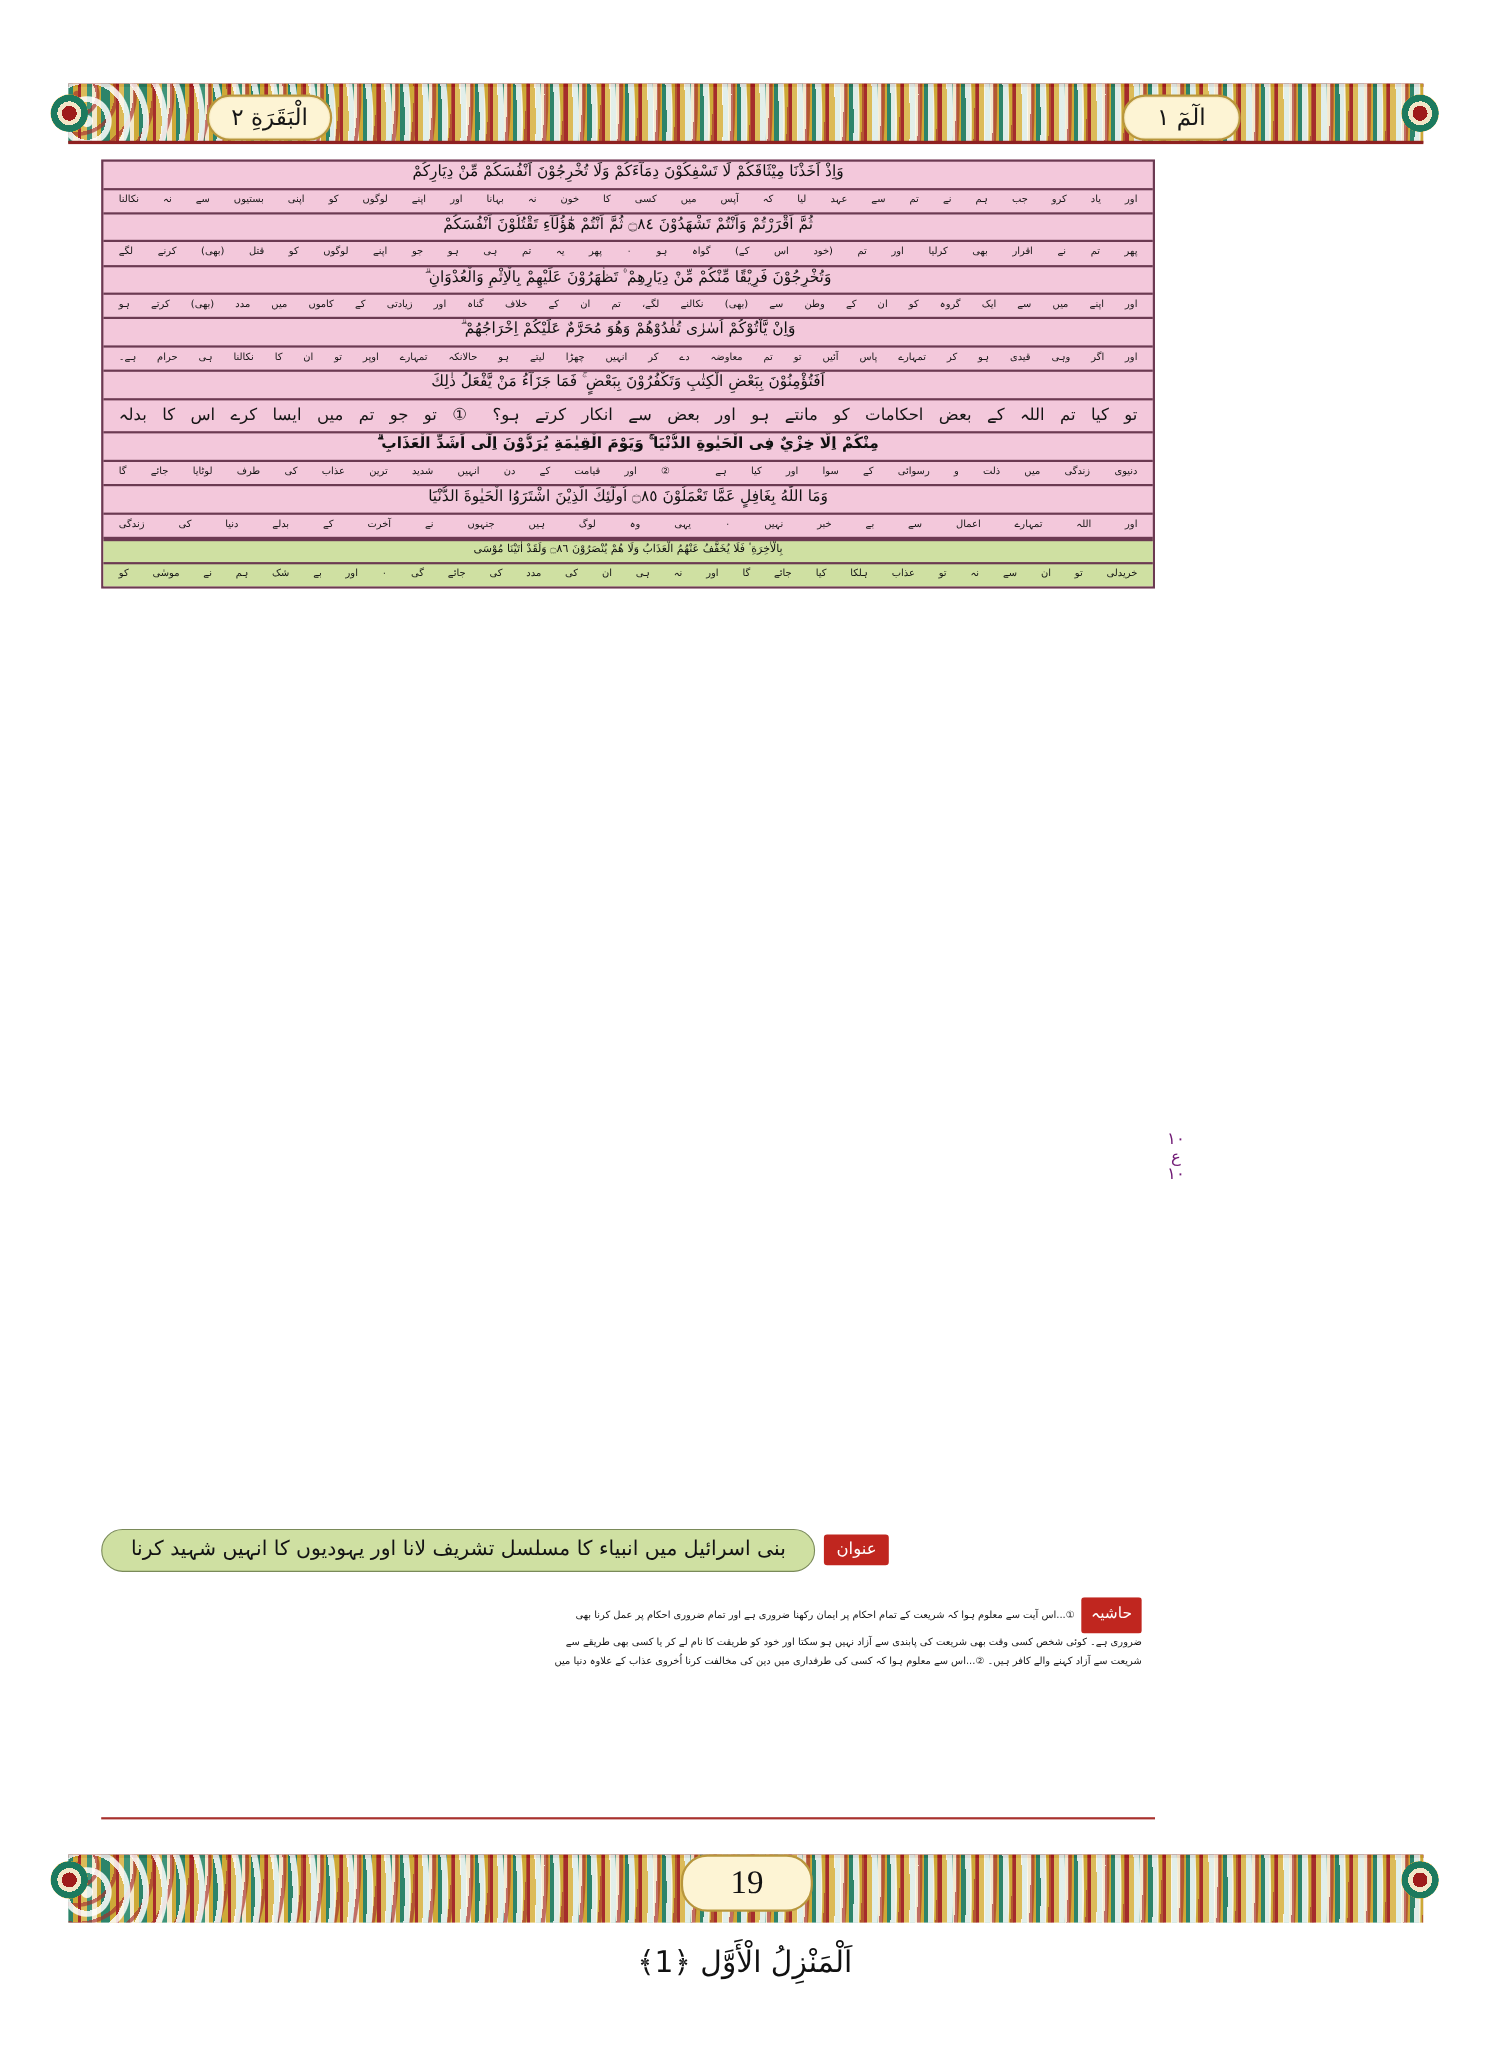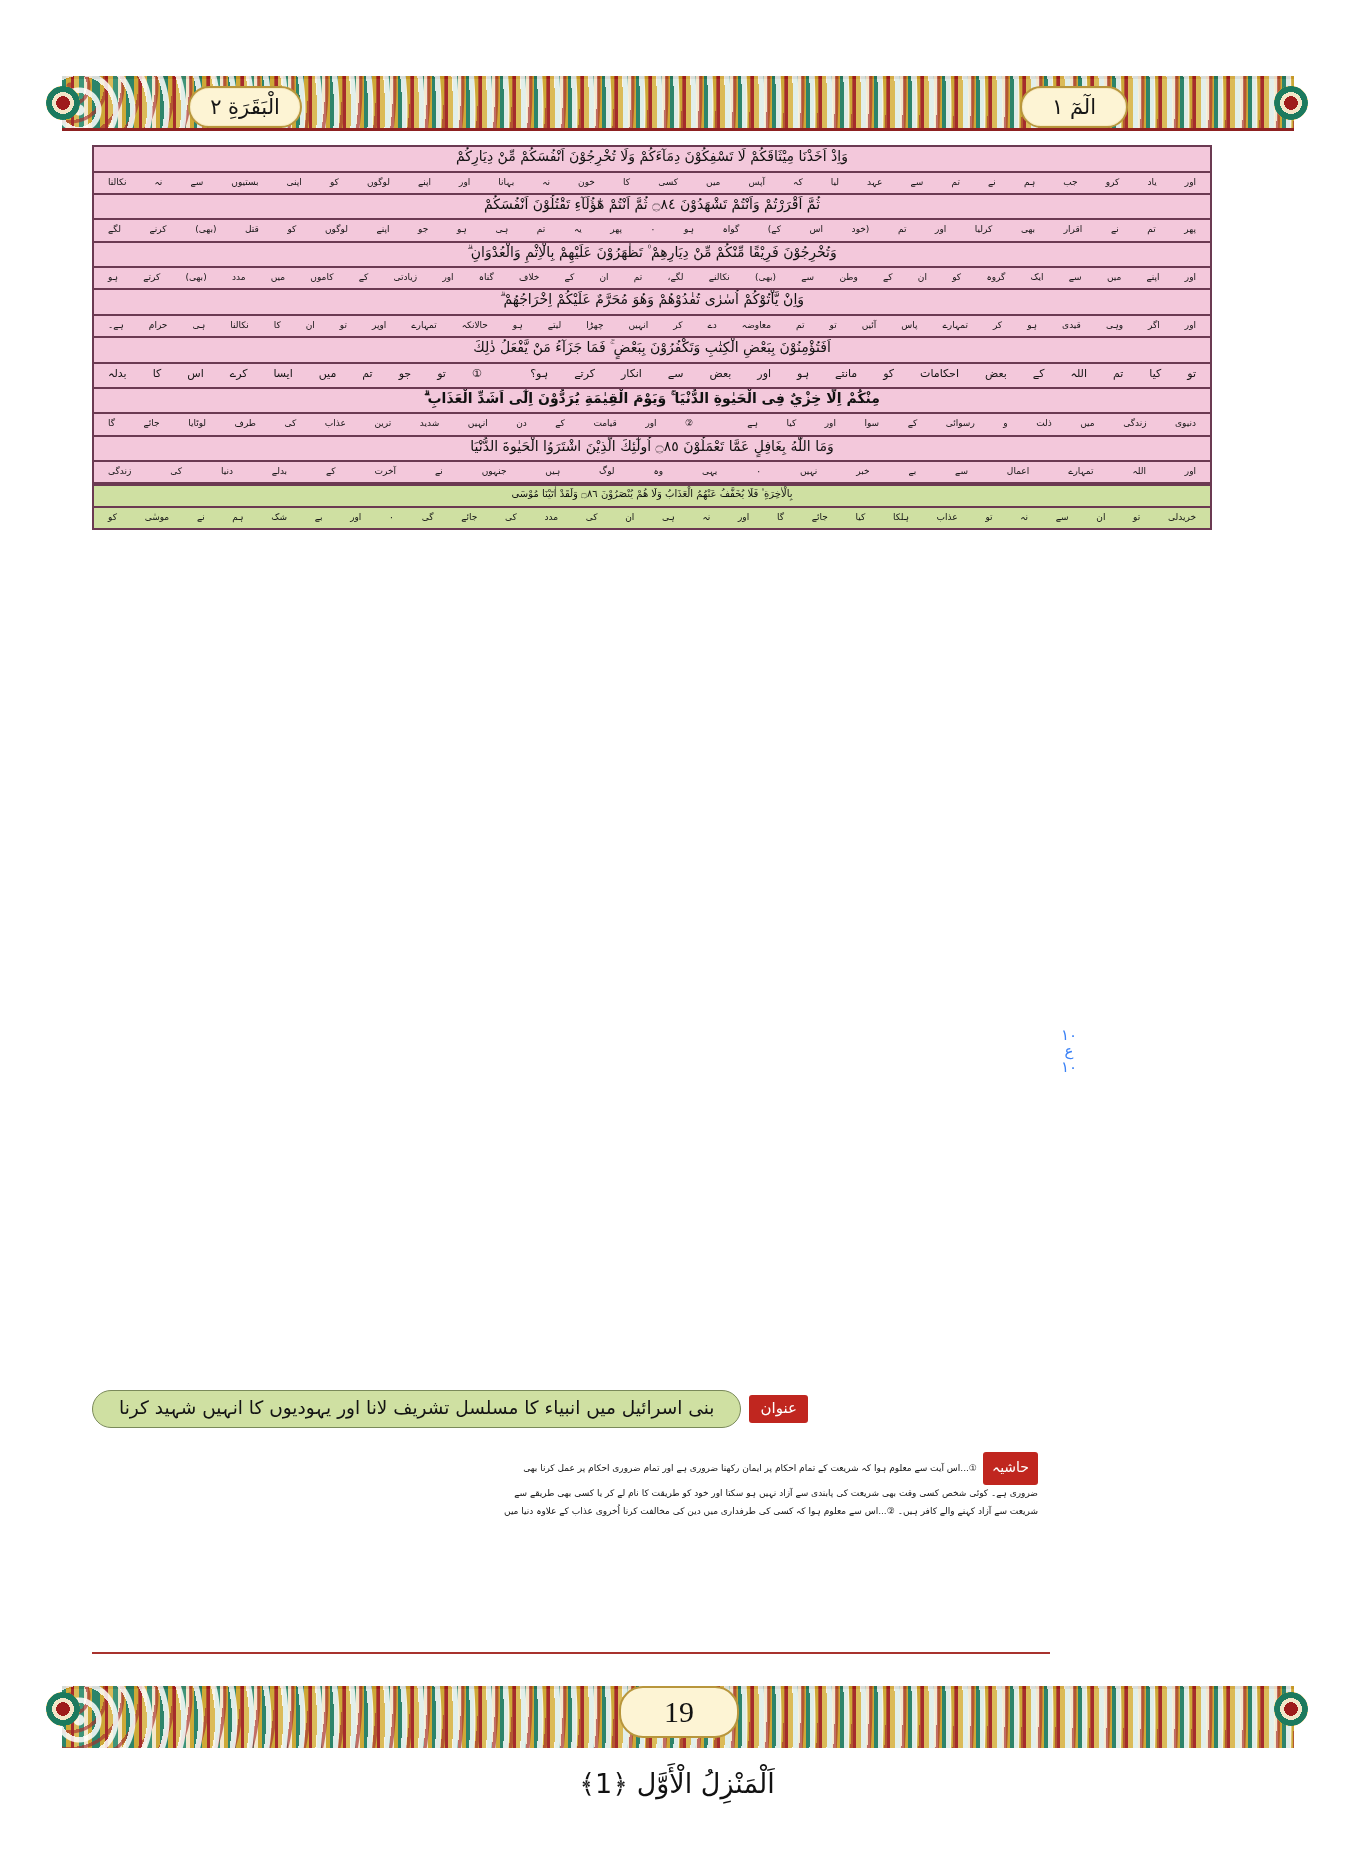--- a/index.html
+++ b/index.html
@@ -93,21 +93,21 @@
     border-radius: 50%;
     background: radial-gradient(circle, #9e1b1b 0 28%, #f2e6c8 28% 45%, #1c7a5e 45% 70%, #c9a227 70% 100%);
     z-index: 5;
   }
 
   
   .mushaf-panel {
     position: absolute;
     left: 92px;
     top: 145px;
-    width: 1120px;
+    width: 958px;
     border: 2px solid #6b3a52;
     background: #f3c8db;
     box-sizing: border-box;
     z-index: 3;
   }
 
   .ayah-row {
     direction: rtl;
     text-align: center;
     color: #111;
@@ -142,21 +142,21 @@
   .block.highlight .ayah-row { border-top: 2px solid #6b3a52; }
 
   
   .ruku-marker {
     position: absolute;
     left: 1056px;
     top: 1028px;
     width: 26px;
     text-align: center;
     direction: rtl;
-    color: #3b82f6;
+    color: #701a75;
     font-size: 15px;
     line-height: 1.05;
     z-index: 7;
   }
 
   
   .unwan-wrap {
     position: absolute;
     left: 92px;
     top: 1388px;
@@ -298,21 +298,21 @@
       <div class="block">
         <div class="ayah-row" style="font-size: 14px;">وَتُخْرِجُوْنَ فَرِيْقًا مِّنْكُمْ مِّنْ دِيَارِهِمْ ۠ تَظٰهَرُوْنَ عَلَيْهِمْ بِالْاِثْمِ وَالْعُدْوَانِ ۗ</div>
         <div class="trans-row" style="font-size: 9px;">اور اپنے میں سے ایک گروہ کو ان کے وطن سے (بھی) نکالنے لگے، تم ان کے خلاف گناہ اور زیادتی کے کاموں میں مدد (بھی) کرتے ہو</div>
       </div>
       <div class="block">
         <div class="ayah-row" style="font-size: 14px;">وَاِنْ يَّاْتُوْكُمْ اُسٰرٰى تُفٰدُوْهُمْ وَهُوَ مُحَرَّمٌ عَلَيْكُمْ اِخْرَاجُهُمْ ۗ</div>
         <div class="trans-row" style="font-size: 9px;">اور اگر وہی قیدی ہو کر تمہارے پاس آئیں تو تم معاوضہ دے کر انہیں چھڑا لیتے ہو حالانکہ تمہارے اوپر تو ان کا نکالنا ہی حرام ہے۔</div>
       </div>
       <div class="block">
         <div class="ayah-row" style="font-size: 14px;">اَفَتُؤْمِنُوْنَ بِبَعْضِ الْكِتٰبِ وَتَكْفُرُوْنَ بِبَعْضٍ ۚ فَمَا جَزَآءُ مَنْ يَّفْعَلُ ذٰلِكَ</div>
-        <div class="trans-row" style="font-size: 11px;">تو کیا تم اللہ کے بعض احکامات کو مانتے ہو اور بعض سے انکار کرتے ہو؟ ① تو جو تم میں ایسا کرے اس کا بدلہ</div>
+        <div class="trans-row" style="font-size: 15px;">تو کیا تم اللہ کے بعض احکامات کو مانتے ہو اور بعض سے انکار کرتے ہو؟ ① تو جو تم میں ایسا کرے اس کا بدلہ</div>
       </div>
       <div class="block">
         <div class="ayah-row" style="font-size: 14px; font-weight: bold;">مِنْكُمْ اِلَّا خِزْيٌ فِى الْحَيٰوةِ الدُّنْيَا ۚ وَيَوْمَ الْقِيٰمَةِ يُرَدُّوْنَ اِلٰٓى اَشَدِّ الْعَذَابِ ۗ</div>
         <div class="trans-row" style="font-size: 9px;">دنیوی زندگی میں ذلت و رسوائی کے سوا اور کیا ہے ② اور قیامت کے دن انہیں شدید ترین عذاب کی طرف لوٹایا جائے گا</div>
       </div>
       <div class="block">
         <div class="ayah-row" style="font-size: 14px;">وَمَا اللّٰهُ بِغَافِلٍ عَمَّا تَعْمَلُوْنَ ۝٨٥ اُولٰٓئِكَ الَّذِيْنَ اشْتَرَوُا الْحَيٰوةَ الدُّنْيَا</div>
         <div class="trans-row" style="font-size: 9px;">اور اللہ تمہارے اعمال سے بے خبر نہیں ۰ یہی وہ لوگ ہیں جنہوں نے آخرت کے بدلے دنیا کی زندگی</div>
       </div>
       <div class="block highlight">

